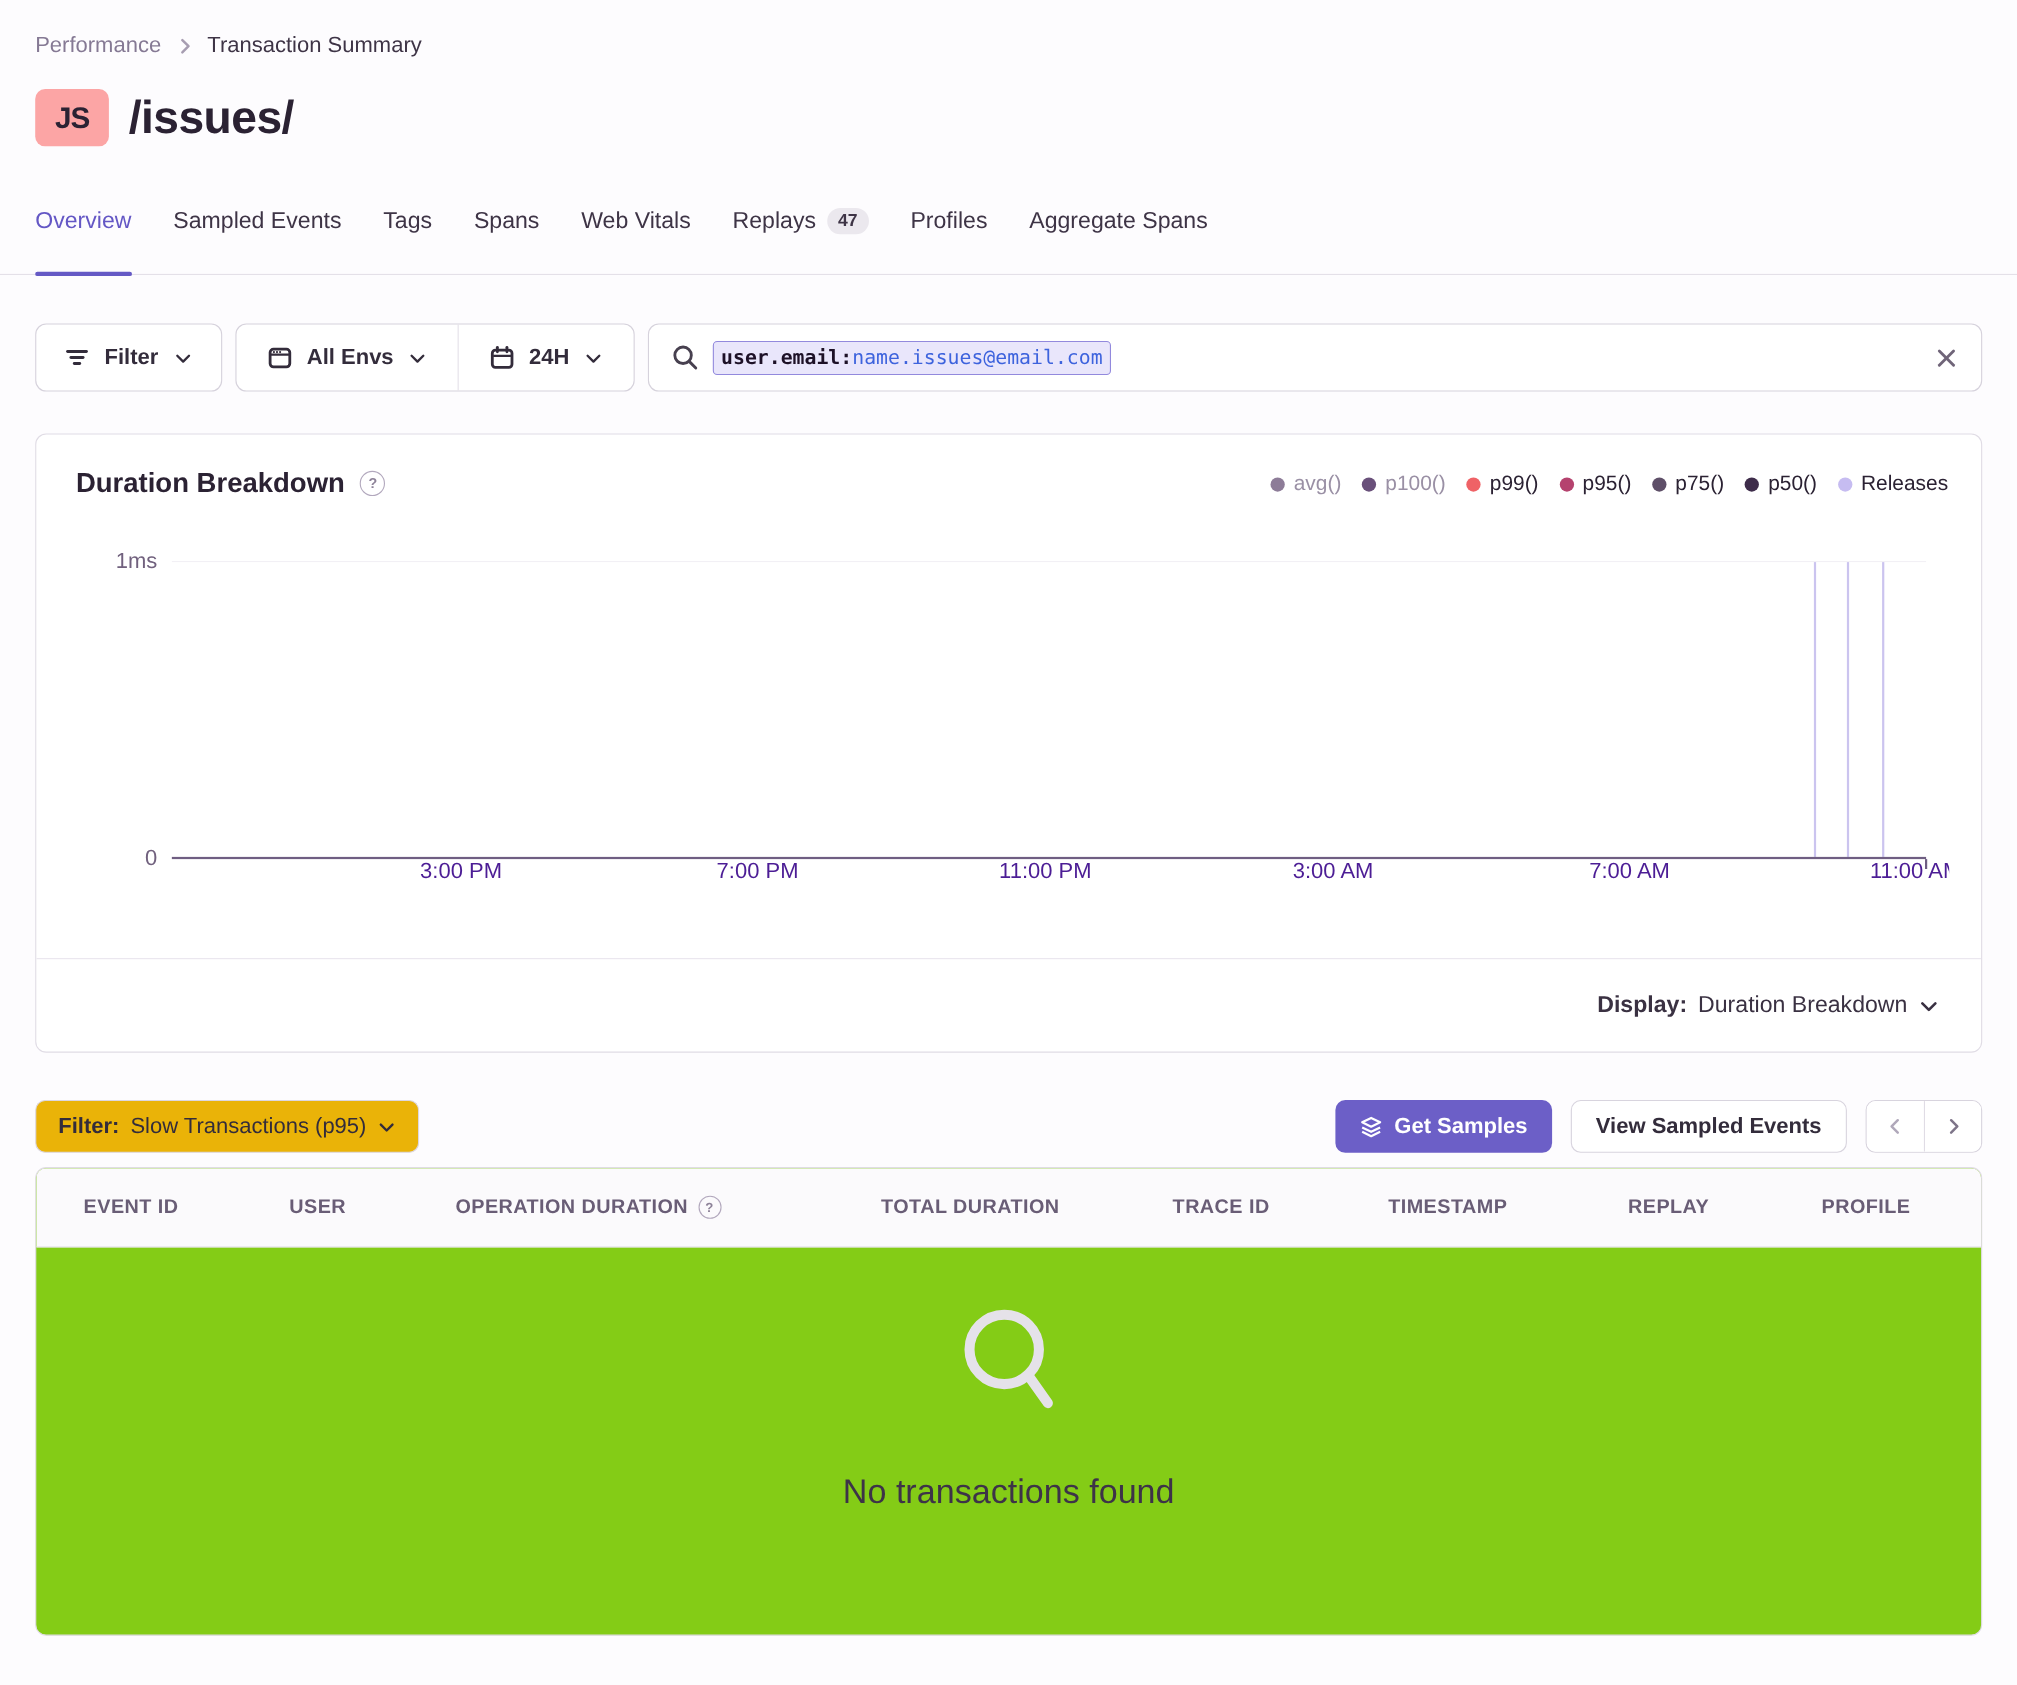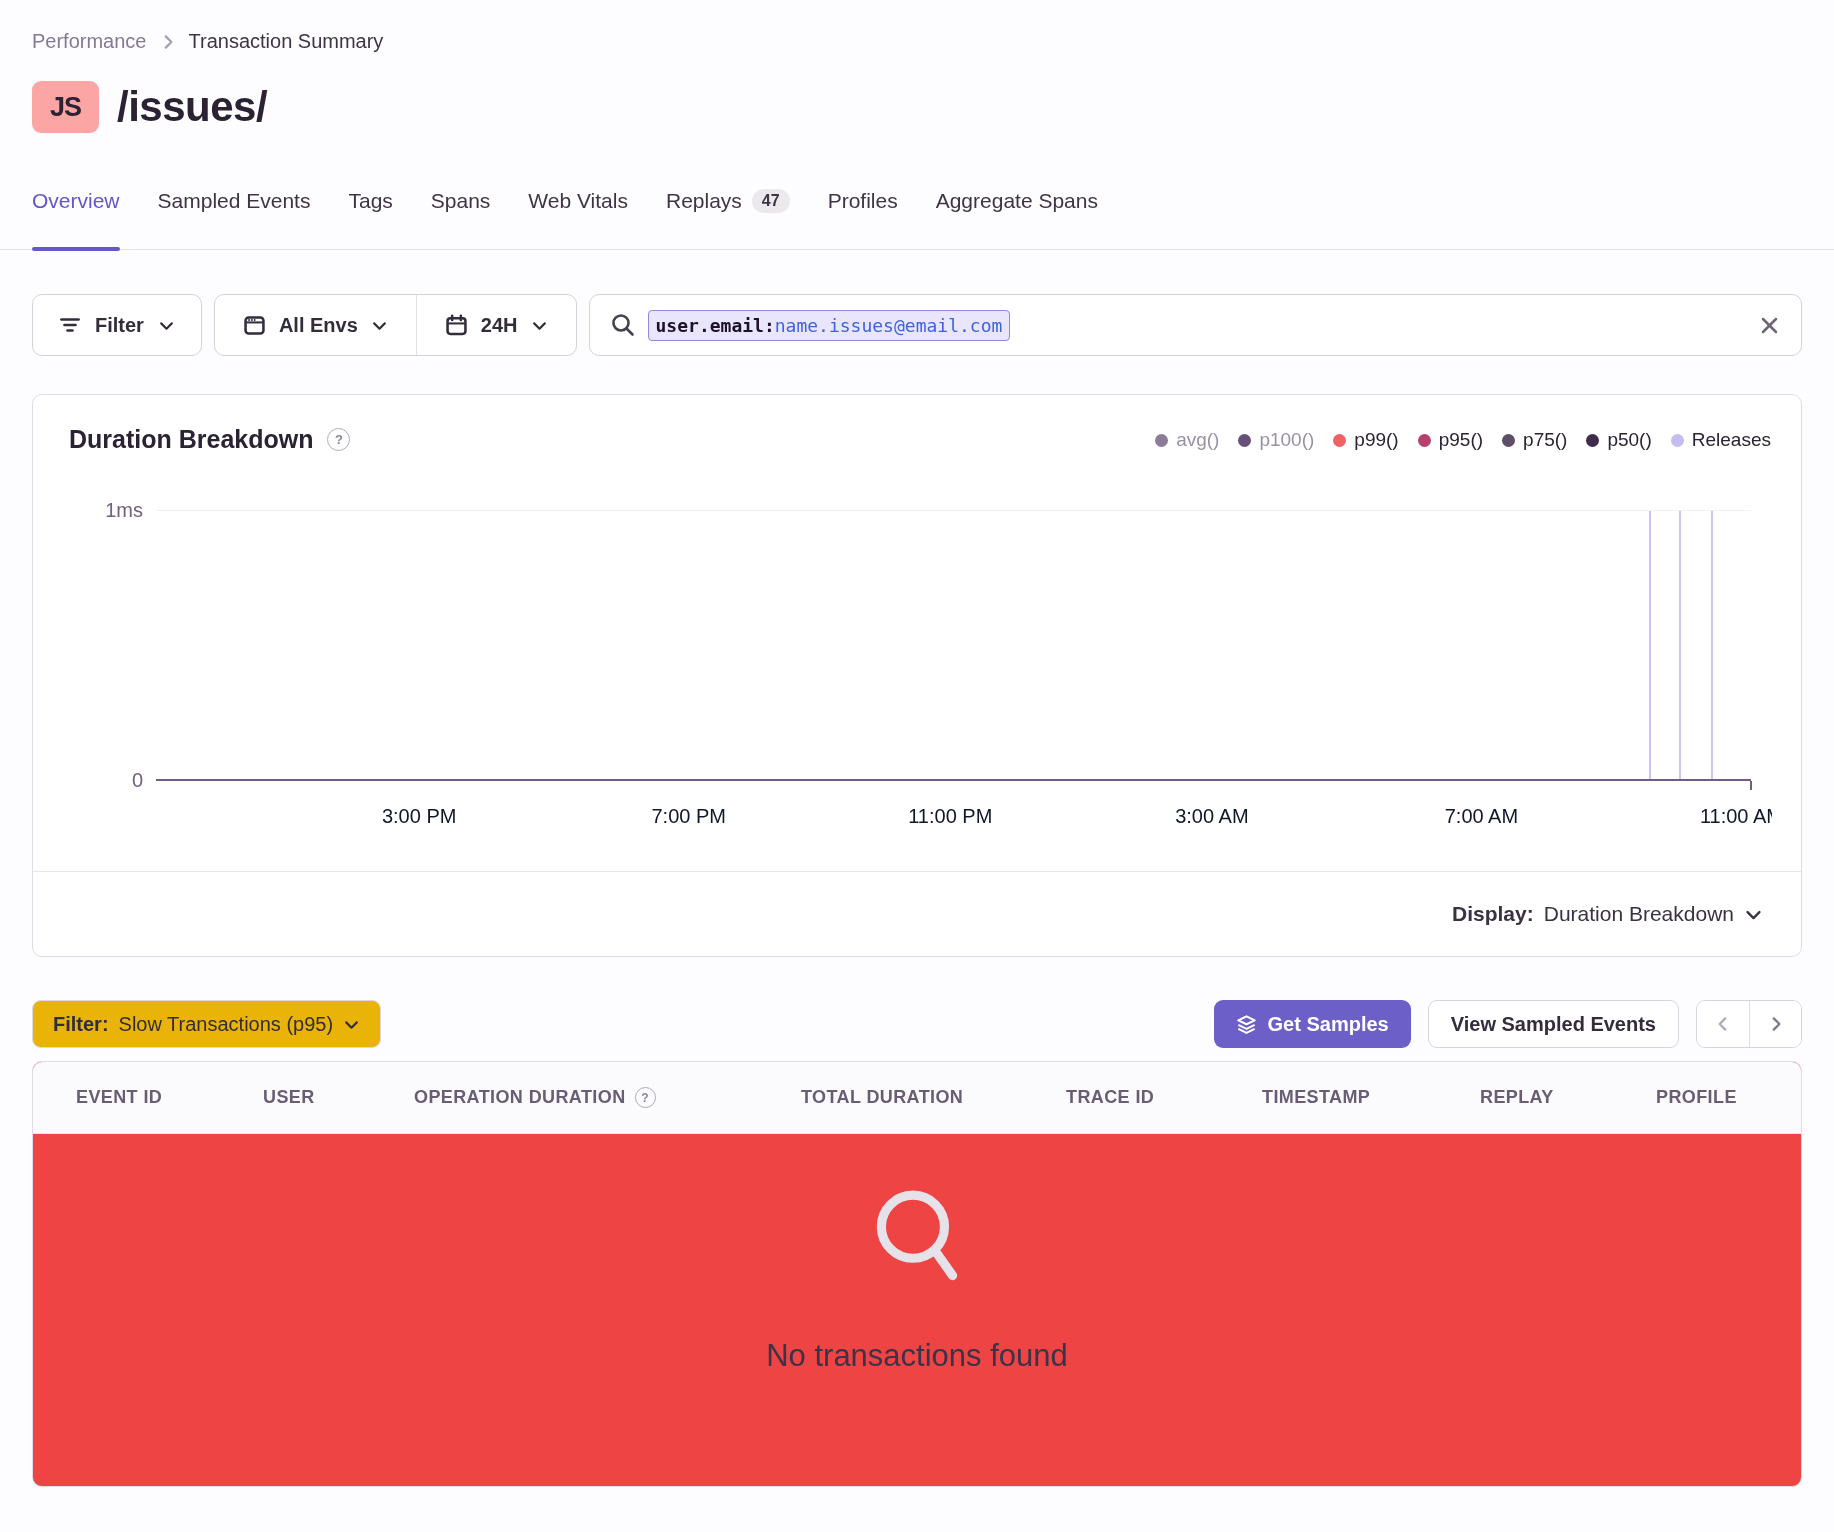--- a/index.html
+++ b/index.html
@@ -73,22 +73,22 @@
   .ylab { position:absolute; left:0; width:110px; text-align:right; font-size:20px; color:#71617e; }
   .ylab-top { top:104px; }
   .ylab-bottom { top:374px; }
 
   .plot-clip { position:absolute; left:123px; top:115px; width:1616px; height:330px; overflow:hidden; }
   .plot { position:absolute; left:0; top:0; width:1595px; height:271px; }
   .grid-top { position:absolute; top:0; left:0; right:0; height:1px; background:#f2f0f5; }
   .axis-line { position:absolute; bottom:0; left:0; right:0; height:2px; background:#6f5e82; }
   .axis-end-tick { position:absolute; right:-1px; bottom:-9px; width:2px; height:9px; background:#6f5e82; }
   .release-line { position:absolute; top:1px; bottom:2px; width:2px; background:#cbc4ef; }
-  .xlab { position:absolute; top:295px; transform:translateX(-50%); white-space:nowrap;
-         font-size:20px; color:#0f172a; }
+  .xlab { position:absolute; top:271px; transform:translateX(-50%); white-space:nowrap;
+         font-size:20px; color:#4c1d95; }
 
   .chart-foot { position:absolute; left:0; right:0; bottom:0; height:85px;
          border-top:1px solid #e9e5ee; display:flex; align-items:center;
          justify-content:flex-end; padding-right:38px; gap:10px; font-size:21px; color:#3a3142; }
   .display-label { font-weight:700; }
   .display-trigger { display:flex; align-items:center; gap:10px; cursor:pointer; }
 
   
   .toolbar { margin:43px 32px 0; display:flex; align-items:center; justify-content:space-between; height:48px; }
   .filter-pill { display:flex; align-items:center; gap:10px; height:48px; padding:0 20px;
@@ -101,21 +101,21 @@
   .btn-primary { background:#6c5fc7; color:#fff; padding:0 22px; }
   .btn-default { background:#fff; color:#332c3b; border:1px solid #d8d4de; padding:0 22px; }
   .pager { display:flex; height:48px; border:1px solid #d8d4de; border-radius:9px; overflow:hidden; background:#fff; }
   .pager-btn { width:52px; display:flex; align-items:center; justify-content:center;
          background:#fff; border:none; cursor:pointer; }
   .pager-btn + .pager-btn { border-left:1px solid #e0dce5; }
   .pager-prev { color:#b0a8ba; }
   .pager-next { color:#7e7589; }
 
   
-  .table-panel { margin:13px 32px 0; background:#ef4444; border:1px solid #e0dce5;
+  .table-panel { margin:13px 32px 0; background:#84cc16; border:1px solid #e0dce5;
          border-radius:10px; overflow:hidden; }
   .thead { display:grid; grid-template-columns:187px 151px 387px 265px 196px 218px 176px 1fr;
          padding-left:43px; height:72px; align-items:center; background:#fbfafc;
          border-bottom:1px solid #e7e3ea; }
   .th { font-size:18px; font-weight:700; color:#695d76; letter-spacing:0.4px;
          display:flex; align-items:center; gap:9px; }
   .th .help-dot { width:21px; height:21px; font-size:12px; }
   .tbody-empty { height:352px; display:flex; flex-direction:column; align-items:center; padding-top:52px; }
   .empty-text { margin-top:38px; font-size:31px; color:#3d3348; }
 

